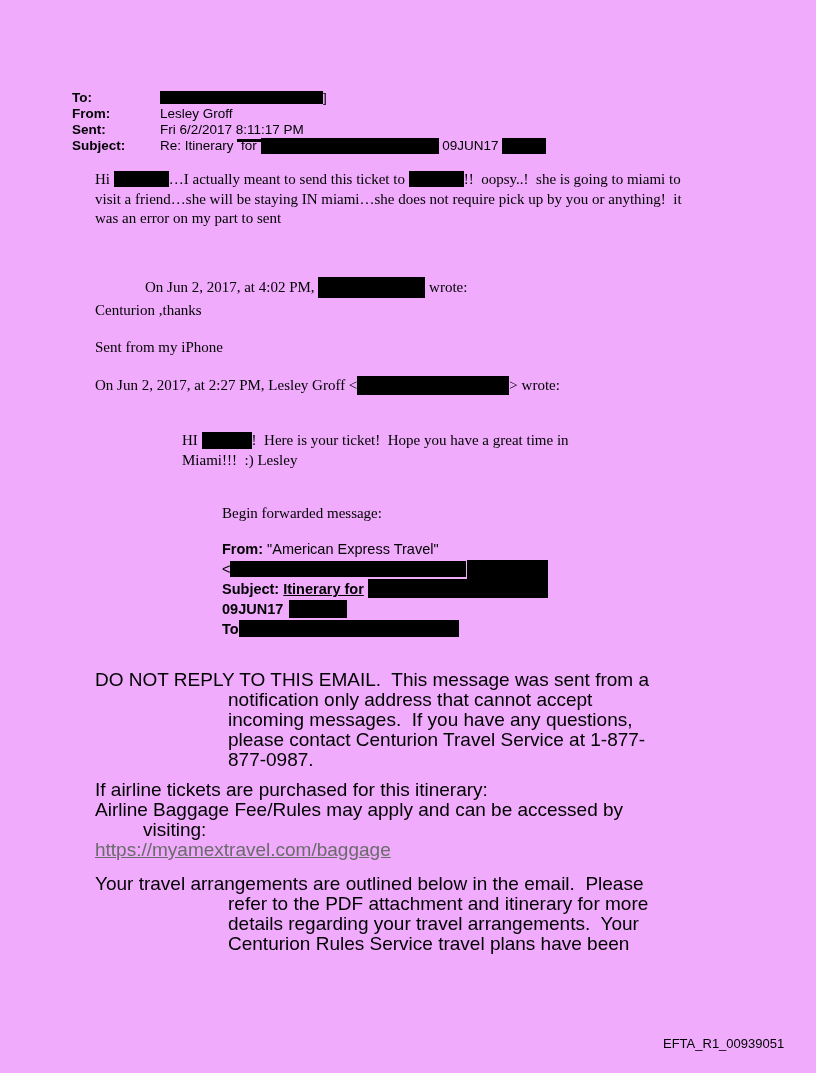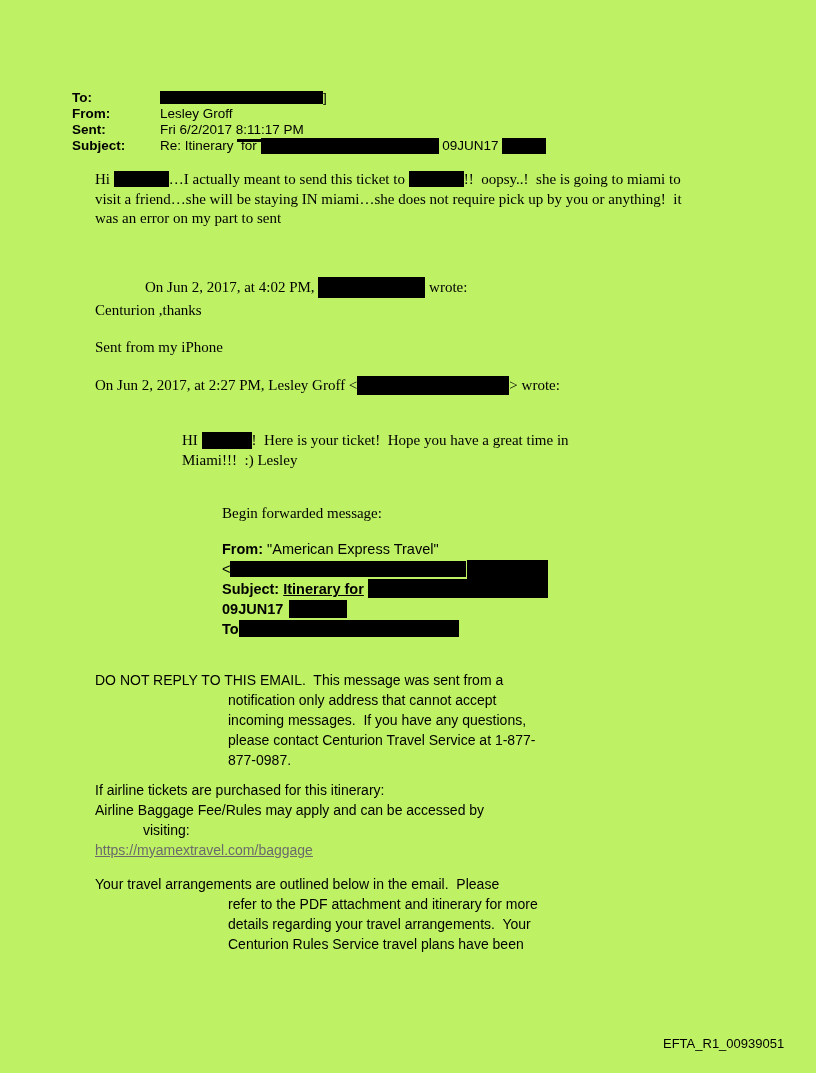--- a/index.html
+++ b/index.html
@@ -1,17 +1,17 @@
 <!DOCTYPE html>
 <html><head>
 <meta charset="utf-8">
 <style>
   html,body { margin:0; padding:0; background:#e8e8e8; }
   #page {
-    position:relative; width:816px; height:1073px; background:#bef264;
+    position:relative; width:816px; height:1073px; background:#f0abfc;
     margin:0 auto; overflow:hidden; color:#000;
   }
   .abs { position:absolute; }
   .serif { font-family:"Liberation Serif", serif; font-size:15px; }
   .sans  { font-family:"Liberation Sans", sans-serif; }
   .line  { white-space:pre; }
   .b { font-weight:bold; }
   .u { text-decoration:underline; }
   .bar { display:inline-block; background:#000; }
 
@@ -39,21 +39,21 @@
 
   
   #fwd { left:222px; top:539px; font-size:14.5px; line-height:20px; }
   .bar-angle { width:236px; height:16px; vertical-align:-3px; }
   .bar-fsubj { width:158px; height:19px; vertical-align:-4px; margin-left:4px; }
   .bar-fjun { width:58px; height:18px; vertical-align:-4px; margin-left:6px; }
   .bar-fto { width:220px; height:17px; vertical-align:-3px; }
   #fwd-step-rect { left:467px; top:560px; width:81px; height:38px; background:#000; }
 
   
-  .sansline { font-size:14px; line-height:20px; white-space:pre; }
+  .sansline { font-size:19px; line-height:20px; white-space:pre; }
   #notice { left:95px; top:670px; }
   #airline { left:95px; top:780px; }
   #travel { left:95px; top:874px; }
   .ind133 { margin-left:133px; }
   .ind100 { margin-left:48px; }
   #baggage-link { color:#6b6b6b; text-decoration:underline; cursor:pointer; }
 
   #bates { left:663px; top:1036px; font-size:13px; }
 </style>
 </head>

